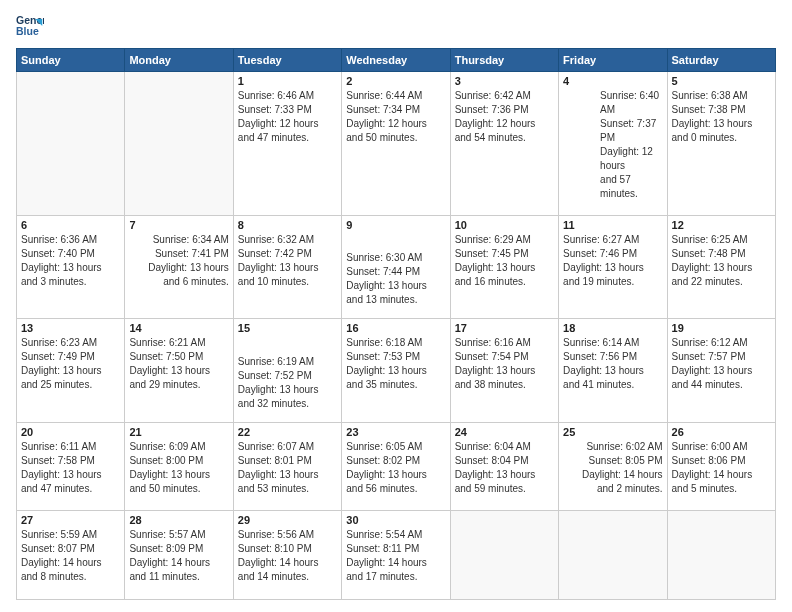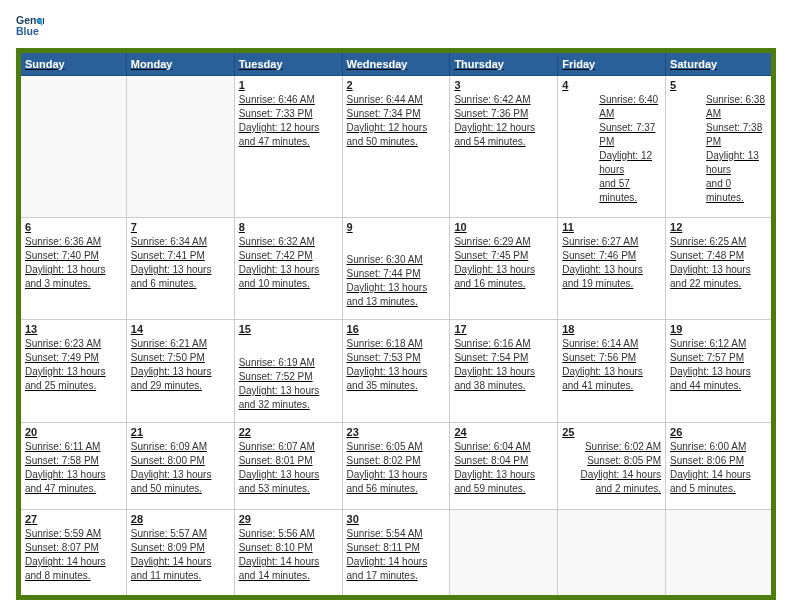--- a/index.html
+++ b/index.html
@@ -40,25 +40,24 @@
       font-weight: bold;
       color: #1a3a5c;
       line-height: 1.1;
     }
     .subtitle {
       font-size: 14px;
       color: #555;
     }
     .calendar {
       flex: 1;
-      border: 5px solid #4d7c0f;
+      border: 1px solid #4d7c0f;
       border-collapse: collapse;
       width: 100%;
       table-layout: fixed;
-      text-decoration: underline;
     }
     .calendar th {
       background: #2a6099;
       color: #fff;
       font-size: 11px;
       font-weight: bold;
       padding: 5px 4px;
       text-align: left;
       border: 1px solid #1a4f80;
     }
@@ -144,37 +143,37 @@
           </td>
           <td>
             <span class="day-num">4</span>
             <div class="day-info" style="white-space: pre-line; margin-left: 37px;">Sunrise: 6:40 AM
 Sunset: 7:37 PM
 Daylight: 12 hours
 and 57 minutes.</div>
           </td>
           <td>
             <span class="day-num">5</span>
-            <div class="day-info" style="white-space: pre-line; margin-left: 36px;">Sunrise: 6:38 AM
+            <div class="day-info" style="white-space: pre-line;">Sunrise: 6:38 AM
 Sunset: 7:38 PM
 Daylight: 13 hours
 and 0 minutes.</div>
           </td>
         </tr>
         <tr>
           <td>
             <span class="day-num">6</span>
             <div class="day-info" style="white-space: pre-line;">Sunrise: 6:36 AM
 Sunset: 7:40 PM
 Daylight: 13 hours
 and 3 minutes.</div>
           </td>
           <td>
             <span class="day-num">7</span>
-            <div class="day-info" style="white-space: pre-line;">Sunrise: 6:34 AM
+            <div class="day-info" style="white-space: pre-line; text-align: right;">Sunrise: 6:34 AM
 Sunset: 7:41 PM
 Daylight: 13 hours
 and 6 minutes.</div>
           </td>
           <td>
             <span class="day-num">8</span>
             <div class="day-info" style="white-space: pre-line;">Sunrise: 6:32 AM
 Sunset: 7:42 PM
 Daylight: 13 hours
 and 10 minutes.</div>

